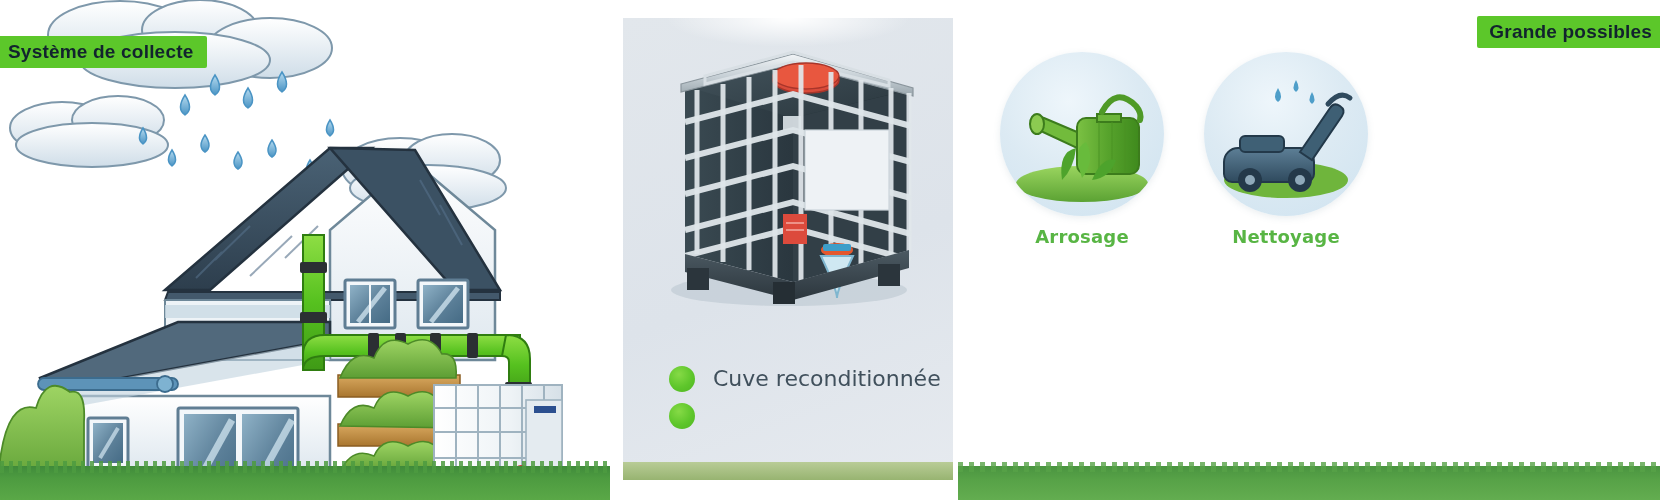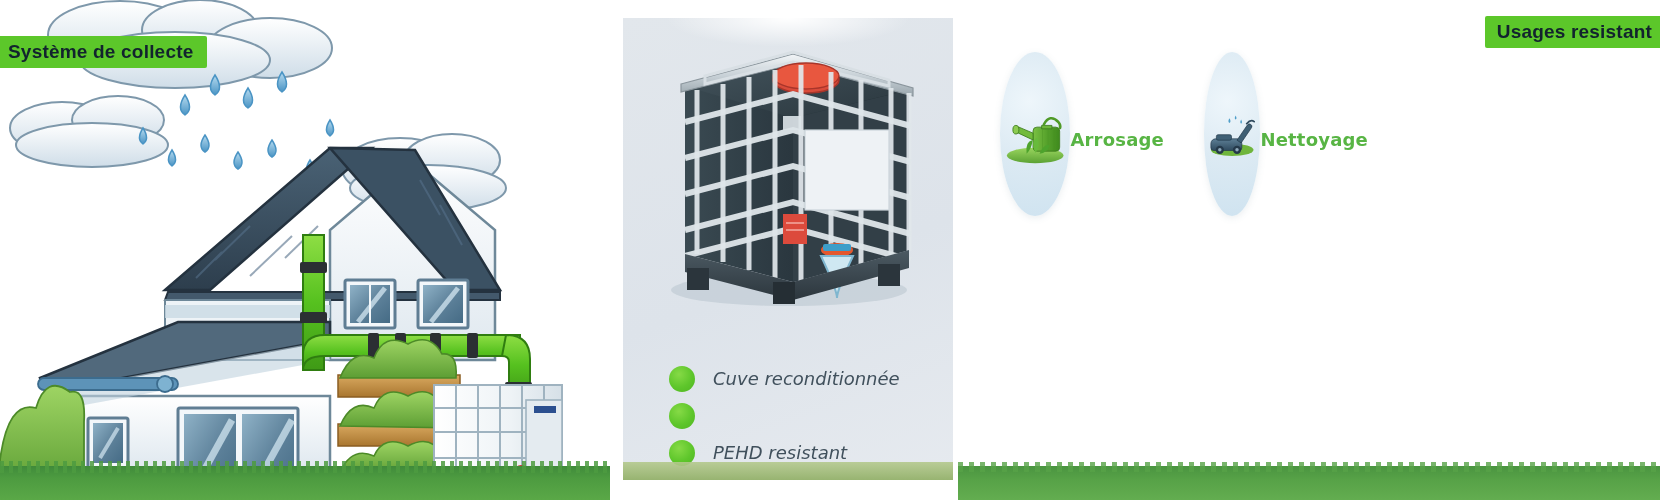--- a/index.html
+++ b/index.html
@@ -61,27 +61,27 @@
   }
 
   
   .bullets { position:absolute; left:46px; top:342px; width:280px; }
   .bullet-row { display:flex; align-items:center; height:37px; }
   .bullet-dot {
     width:26px; height:26px; border-radius:50%;
     background:radial-gradient(circle at 38% 32%, #86da46 0%, #5ec62b 55%, #4fb522 100%);
     flex:0 0 26px; margin-right:18px;
   }
-  .bullet-text { font-size:18px; color:#40505c; font-family:"DejaVu Sans", sans-serif; white-space:nowrap;font-style:italic; }
+  .bullet-text { font-size:22px; color:#40505c; font-family:"DejaVu Sans", sans-serif; white-space:nowrap; }
 
   
   .usage-row { position:absolute; display:flex; }
   .usage-row-top    { left:1000px; top:52px;  gap:40px; }
 
-  .usage-item { width:164px; display:flex; flex-direction:row; align-items:center; }
+  .usage-item { width:164px; display:flex; flex-direction:column; align-items:center; }
   .usage-circle {
     width:164px; height:164px; border-radius:50%;
     background:radial-gradient(circle at 42% 30%, #eef6fb 0%, #dceaf3 48%, #cfe3f0 100%);
     position:relative; overflow:hidden;
     box-shadow:0 2px 7px rgba(90,120,140,.13);
   }
   .usage-label {
     margin-top:10px; font-size:18px; font-weight:bold; color:#58b544;
     font-family:"DejaVu Sans", sans-serif; white-space:nowrap; letter-spacing:.2px;
   }
@@ -365,24 +365,20 @@
         <rect x="255" y="246" width="22" height="22" fill="#2b353c"></rect>
       </svg>
 
       <div class="bullets">
         <div class="bullet-row">
           <span class="bullet-dot"></span>
           <span class="bullet-text">Cuve reconditionnée</span>
         </div>
         <div class="bullet-row">
           <span class="bullet-dot"></span>
-        </div>
-        <div class="bullet-row">
-          <span class="bullet-dot"></span>
-          <span class="bullet-text">PEHD resistant</span>
         </div>
       </div>
 
       <div class="grass-center"></div>
     </div>
   </div>
 
   <div class="panel-right">
 
     <div class="usage-row usage-row-top" style="left:42px;">
@@ -447,17 +443,17 @@
           </svg>
         </div>
         <div class="usage-label">Nettoyage</div>
       </div>
 
     </div>
 
     <div class="grass-right"></div>
 
     <div class="badge badge-right">
-      <span>Usages resistant</span>
+      <span>Grande possibles</span>
     </div>
   </div>
 
 </div>
 
 </body></html>

